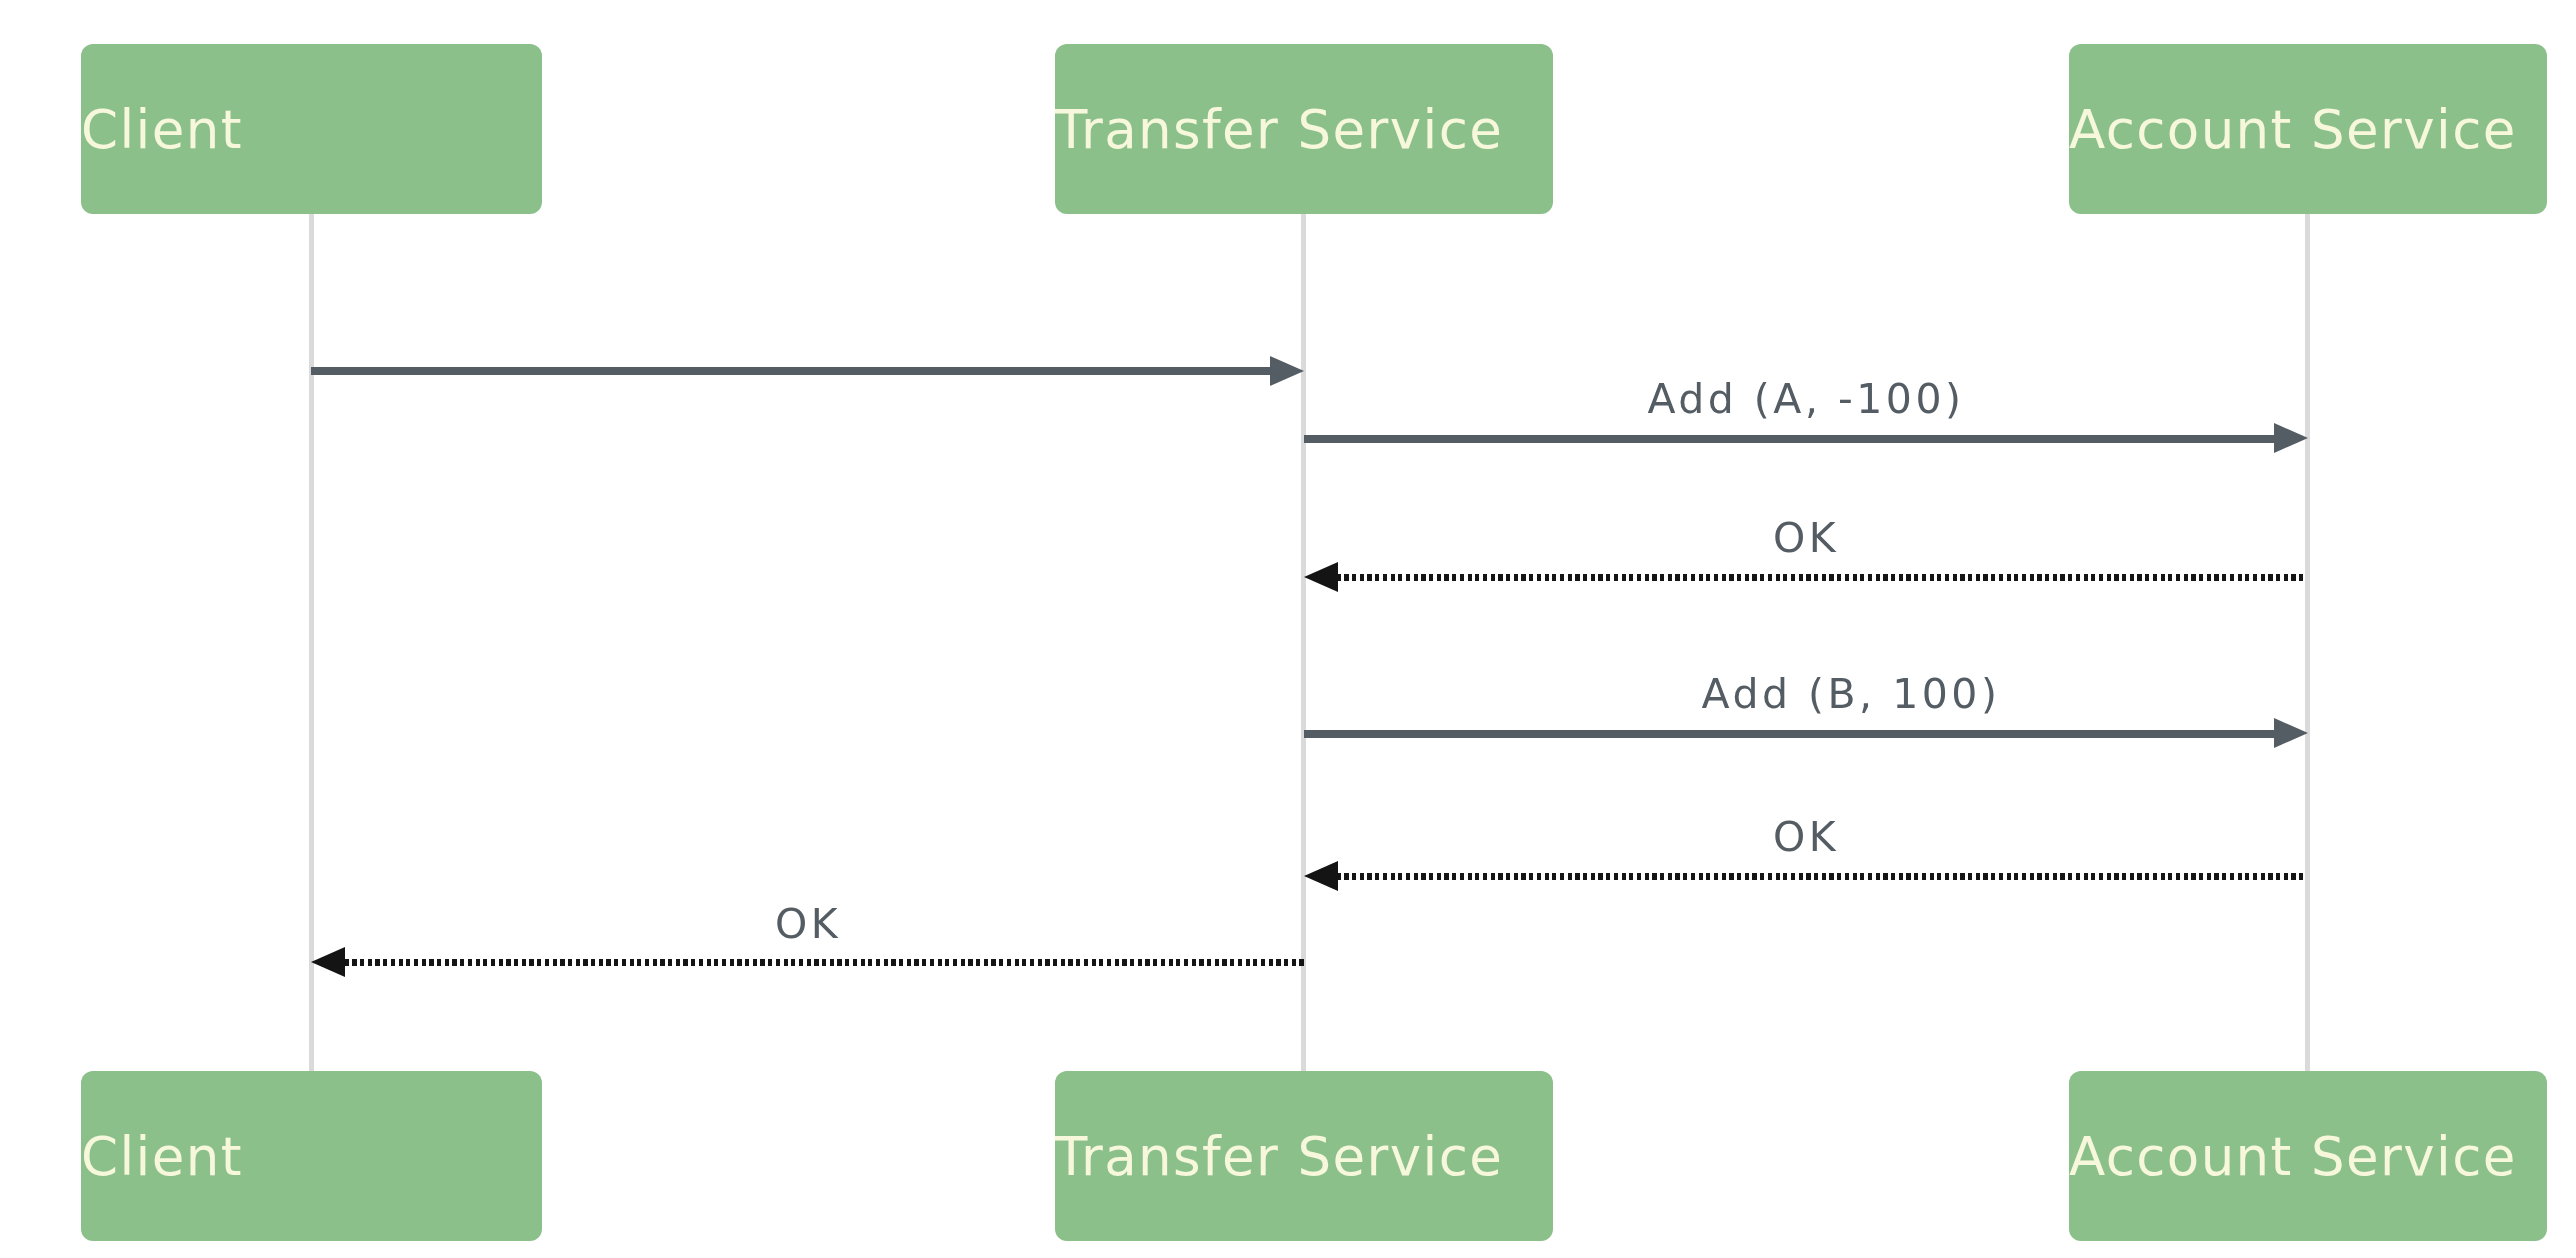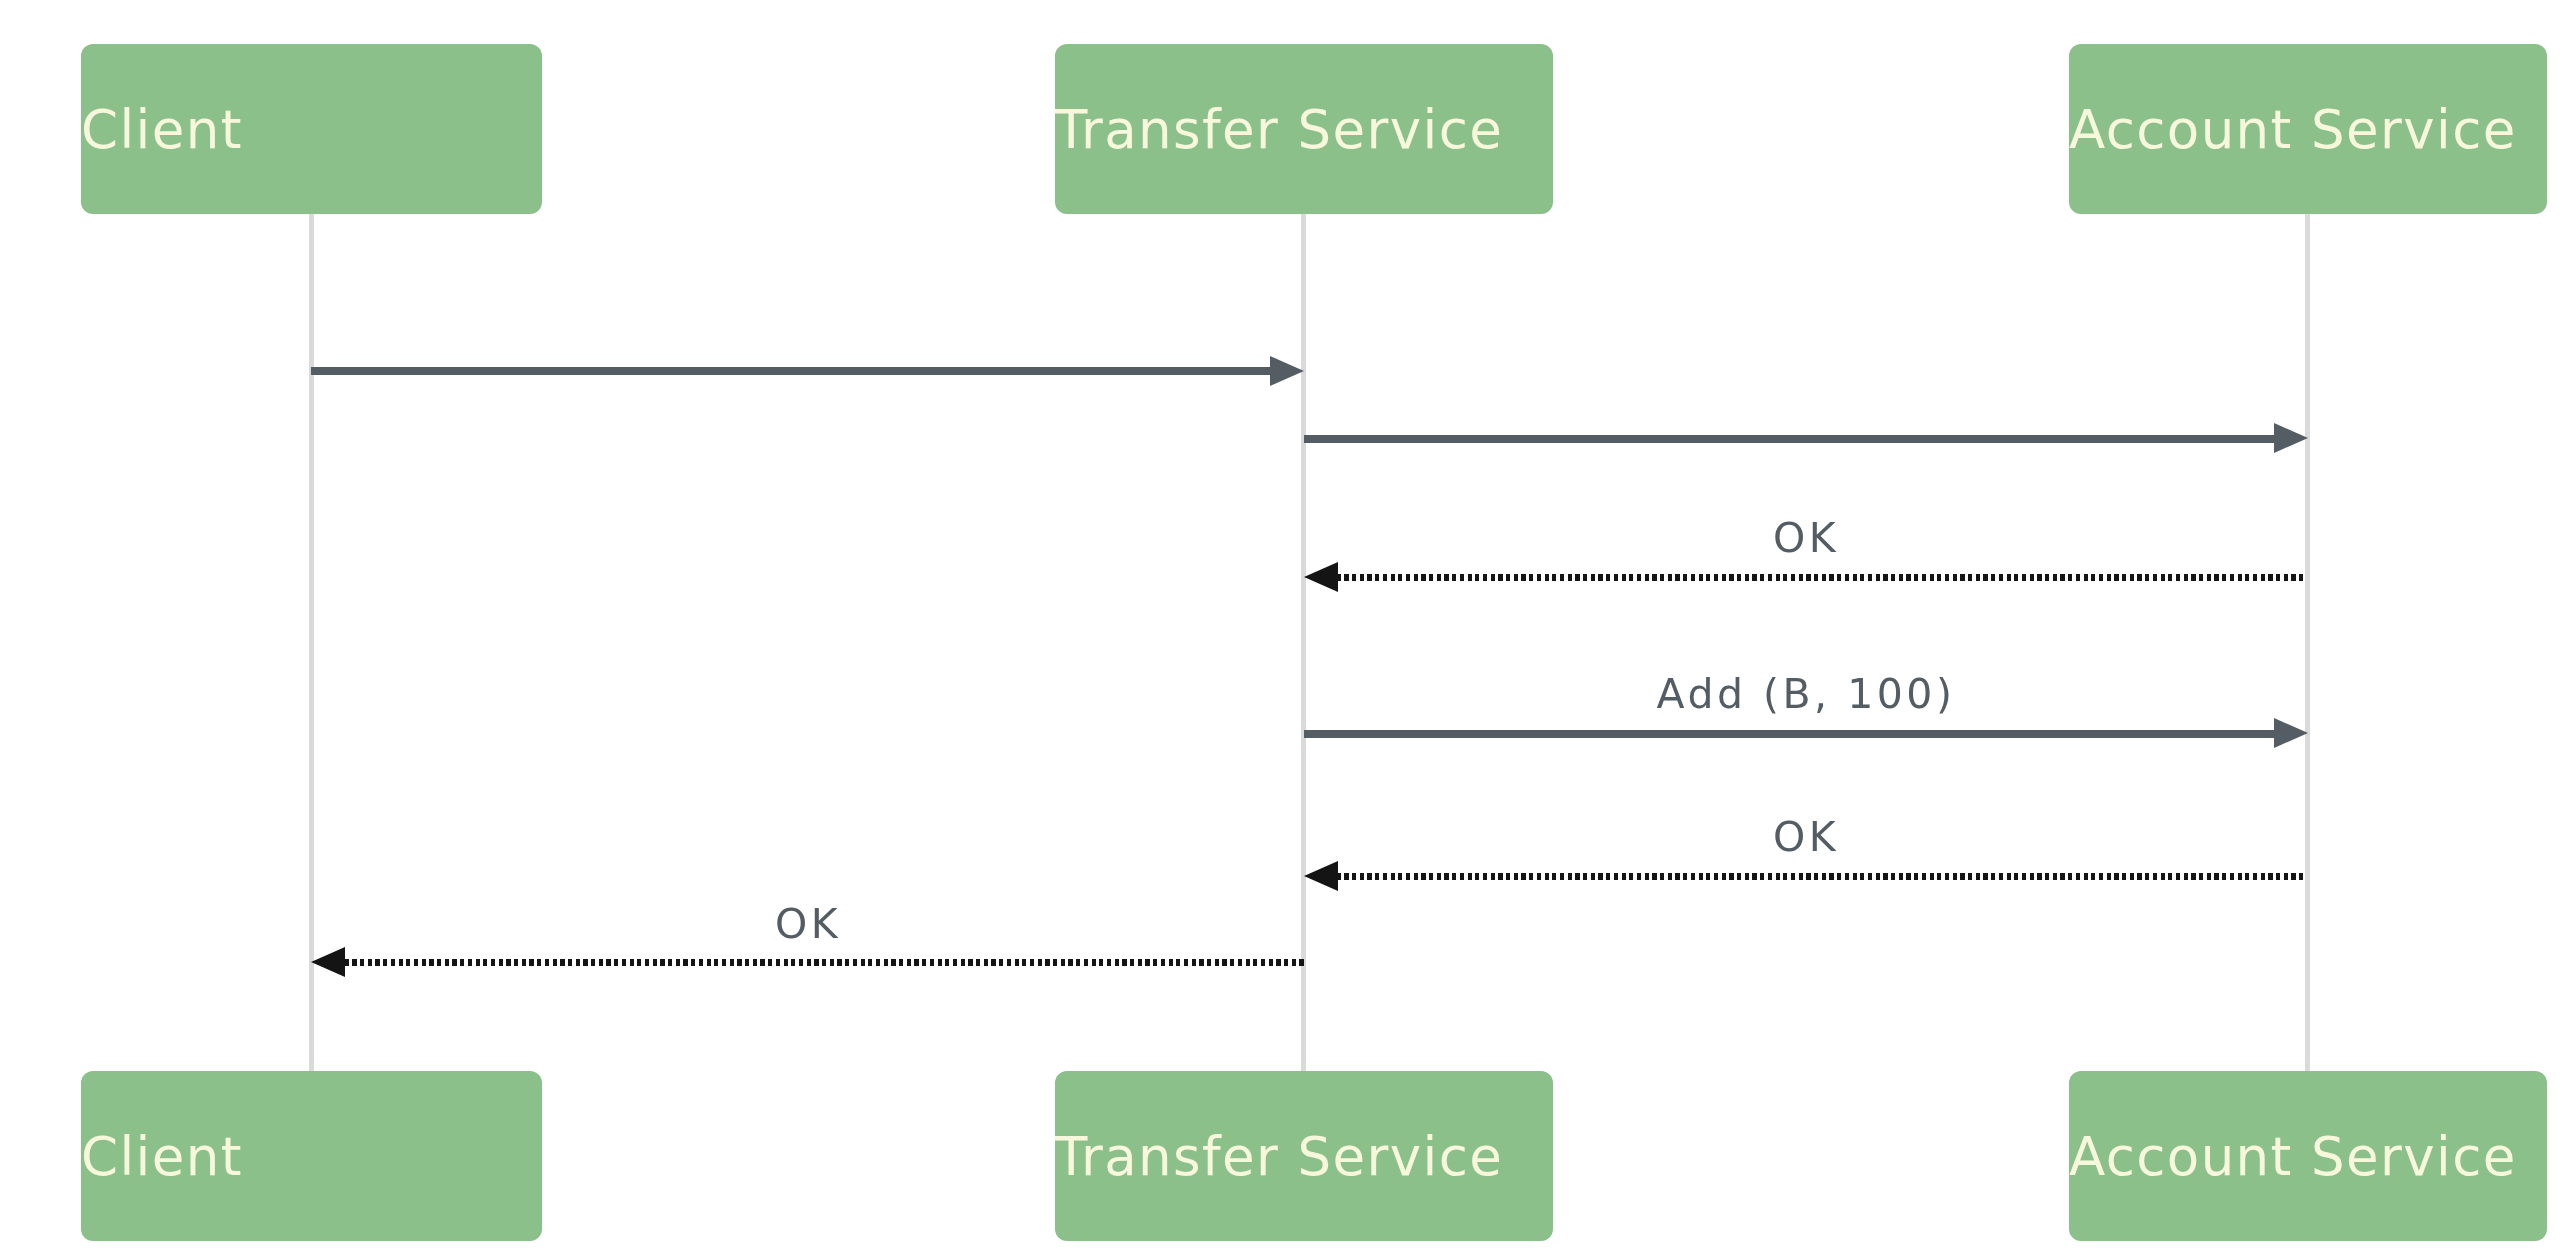--- a/index.html
+++ b/index.html
@@ -85,26 +85,27 @@
       <span class="actor-label">Transfer Service</span>
     </div>
     <div class="actor-box" style="left: 2069px; top: 44px; width: 478px; height: 170px;">
       <span class="actor-label">Account Service</span>
     </div>
     <div class="actor-box" style="left: 2069px; top: 1071px; width: 478px; height: 170px;">
       <span class="actor-label">Account Service</span>
     </div>
     <div class="msg-line solid" style="left: 311px; top: 367px; width: 967px;"></div>
     <div class="arrowhead right solid-head" style="left: 1270px; top: 356px;"></div>
+    <div class="msg-label" style="left: 1806px; bottom: 838px;">Add (A, -100)</div>
     <div class="msg-line solid" style="left: 1304px; top: 435px; width: 978px;"></div>
     <div class="arrowhead right solid-head" style="left: 2274px; top: 423px;"></div>
     <div class="msg-label" style="left: 1806px; bottom: 699px;">OK</div>
     <div class="msg-line dotted" style="left: 1329px; top: 574px; width: 978px;"></div>
     <div class="arrowhead left dotted-head" style="left: 1304px; top: 562px;"></div>
-    <div class="msg-label" style="left: 1806px; bottom: 543px;">Add (B, 100)</div>
+    <div class="msg-label" style="left: 1851px; bottom: 543px;">Add (B, 100)</div>
     <div class="msg-line solid" style="left: 1304px; top: 730px; width: 978px;"></div>
     <div class="arrowhead right solid-head" style="left: 2274px; top: 718px;"></div>
     <div class="msg-label" style="left: 1806px; bottom: 400px;">OK</div>
     <div class="msg-line dotted" style="left: 1329px; top: 873px; width: 978px;"></div>
     <div class="arrowhead left dotted-head" style="left: 1304px; top: 861px;"></div>
     <div class="msg-label" style="left: 808px; bottom: 313px;">OK</div>
     <div class="msg-line dotted" style="left: 337px; top: 959px; width: 967px;"></div>
     <div class="arrowhead left dotted-head" style="left: 311px; top: 947px;"></div>
   </div>
 

